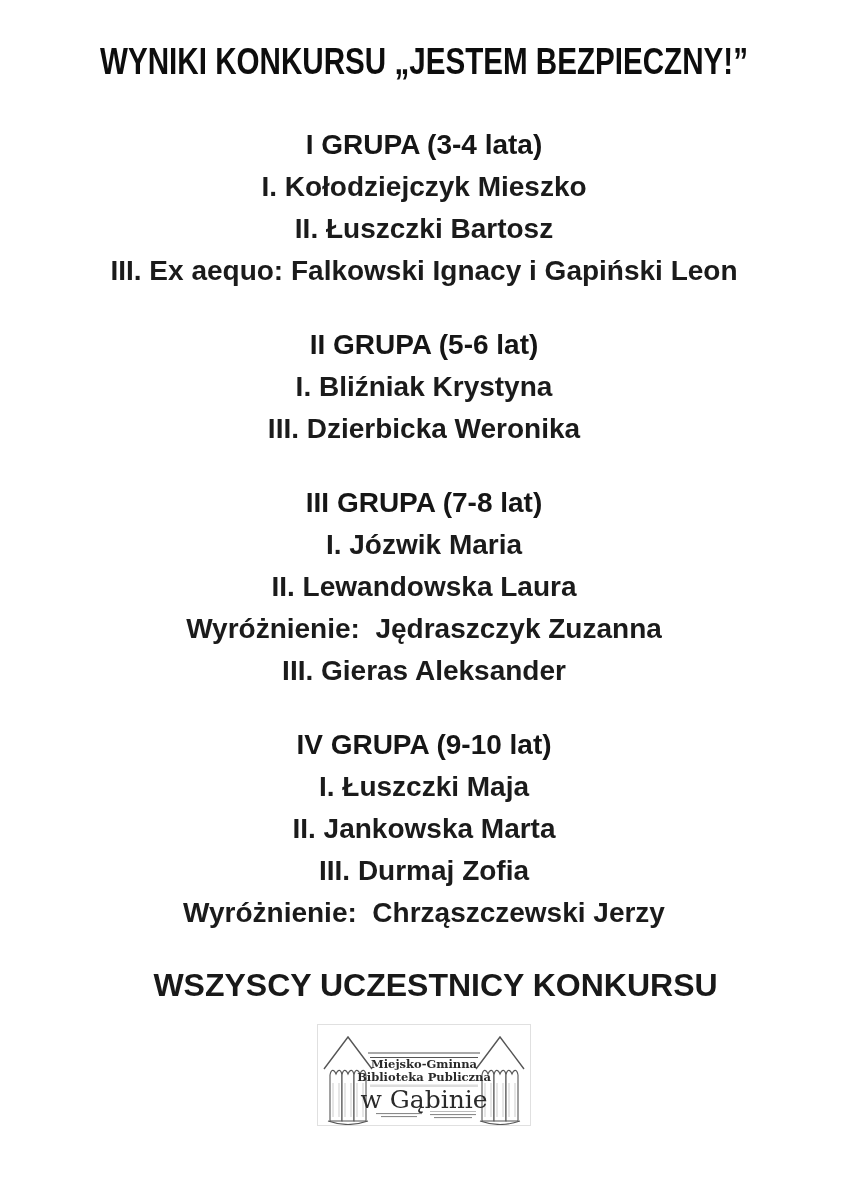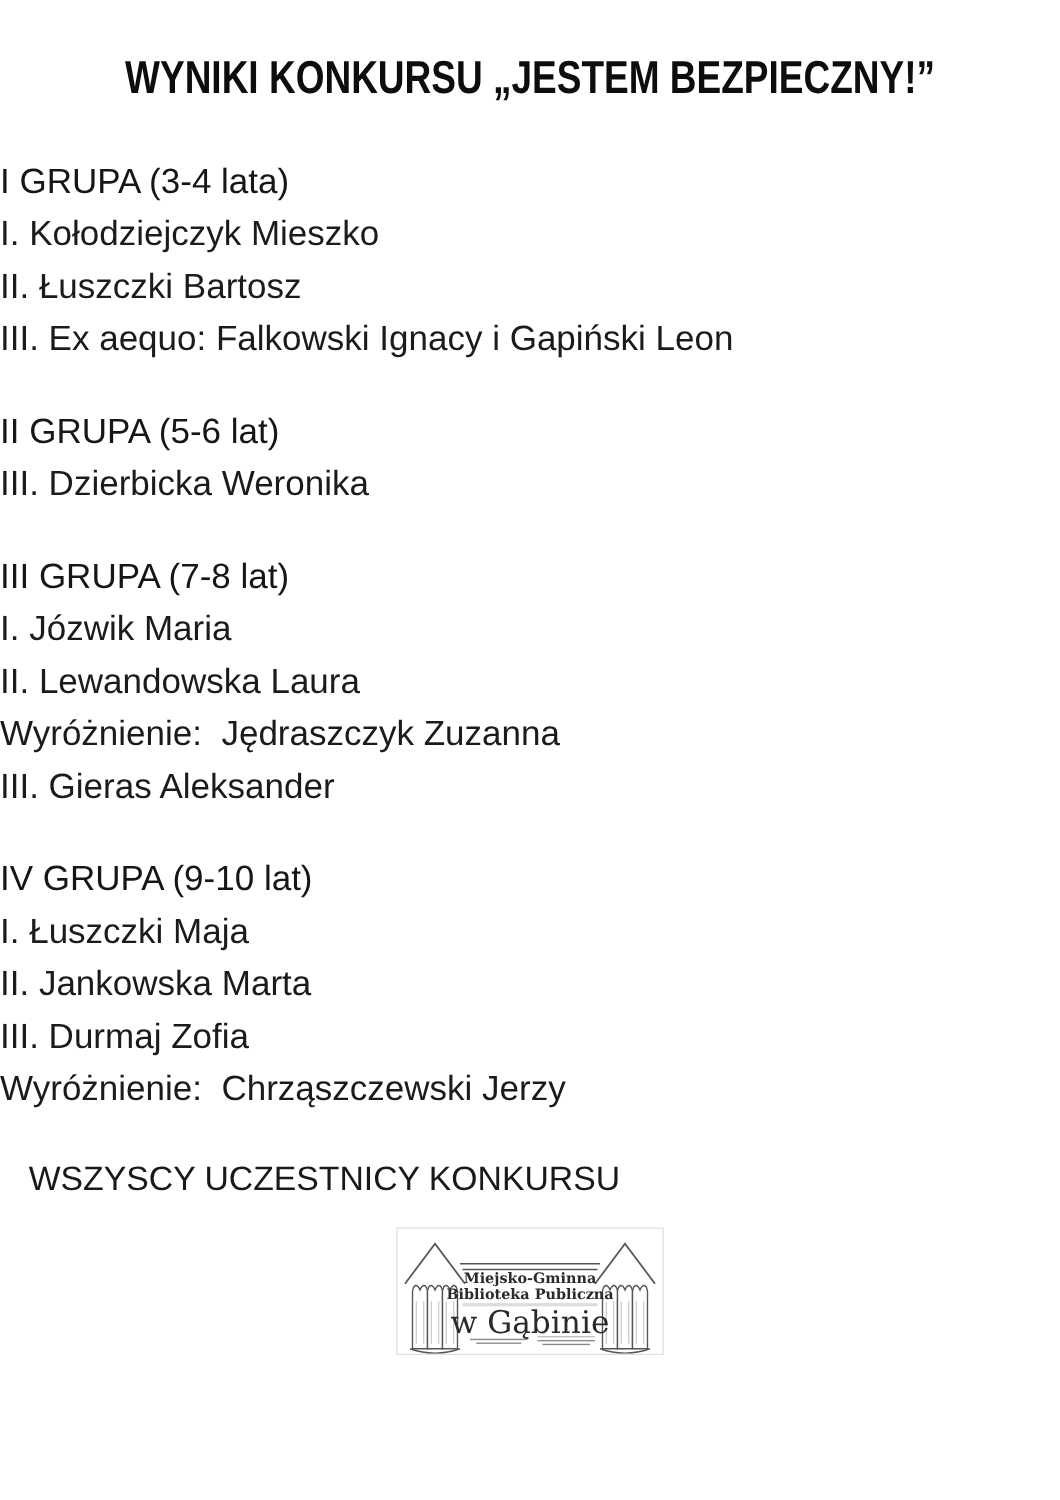--- a/index.html
+++ b/index.html
@@ -27,30 +27,30 @@
     line-height: 44px;
     font-weight: 700;
     color: #0d0d0d;
     transform: scaleX(0.80);
     transform-origin: 50% 50%;
     white-space: nowrap;
   }
   .group { margin-top: 32px; }
   .group.first { margin-top: 40px; }
   .line {
-    text-align: left;
+    text-align: center;
     font-size: 28px;
-    font-weight: 400;
+    font-weight: 700;
     line-height: 42px;
     white-space: pre-wrap;
     color: #1b1b1b;
   }
   .group .heading { color: #161616; }
   .footer { margin-top: 30px; }
-  .footer .line { font-size: 27px; color: #191919; margin-left: 23px; }
+  .footer .line { font-size: 32px; color: #191919; margin-left: 23px; }
   .logo-wrap {
     margin-top: 18px;
     display: flex;
     justify-content: center;
     text-decoration: underline;
   }
   .logo-box {
     border: 1px solid #e0e0e0;
     background: #ffffff;
   }
@@ -68,20 +68,21 @@
 
   <section class="group first">
     <div class="line heading">I GRUPA (3-4 lata)</div>
     <div class="line">I. Kołodziejczyk Mieszko</div>
     <div class="line">II. Łuszczki Bartosz</div>
     <div class="line">III. Ex aequo: Falkowski Ignacy i Gapiński Leon</div>
   </section>
 
   <section class="group">
     <div class="line heading">II GRUPA (5-6 lat)</div>
+    <div class="line">I. Bliźniak Krystyna</div>
     <div class="line">III. Dzierbicka Weronika</div>
   </section>
 
   <section class="group">
     <div class="line heading">III GRUPA (7-8 lat)</div>
     <div class="line">I. Józwik Maria</div>
     <div class="line">II. Lewandowska Laura</div>
     <div class="line">Wyróżnienie:  Jędraszczyk Zuzanna</div>
     <div class="line">III. Gieras Aleksander</div>
   </section>

